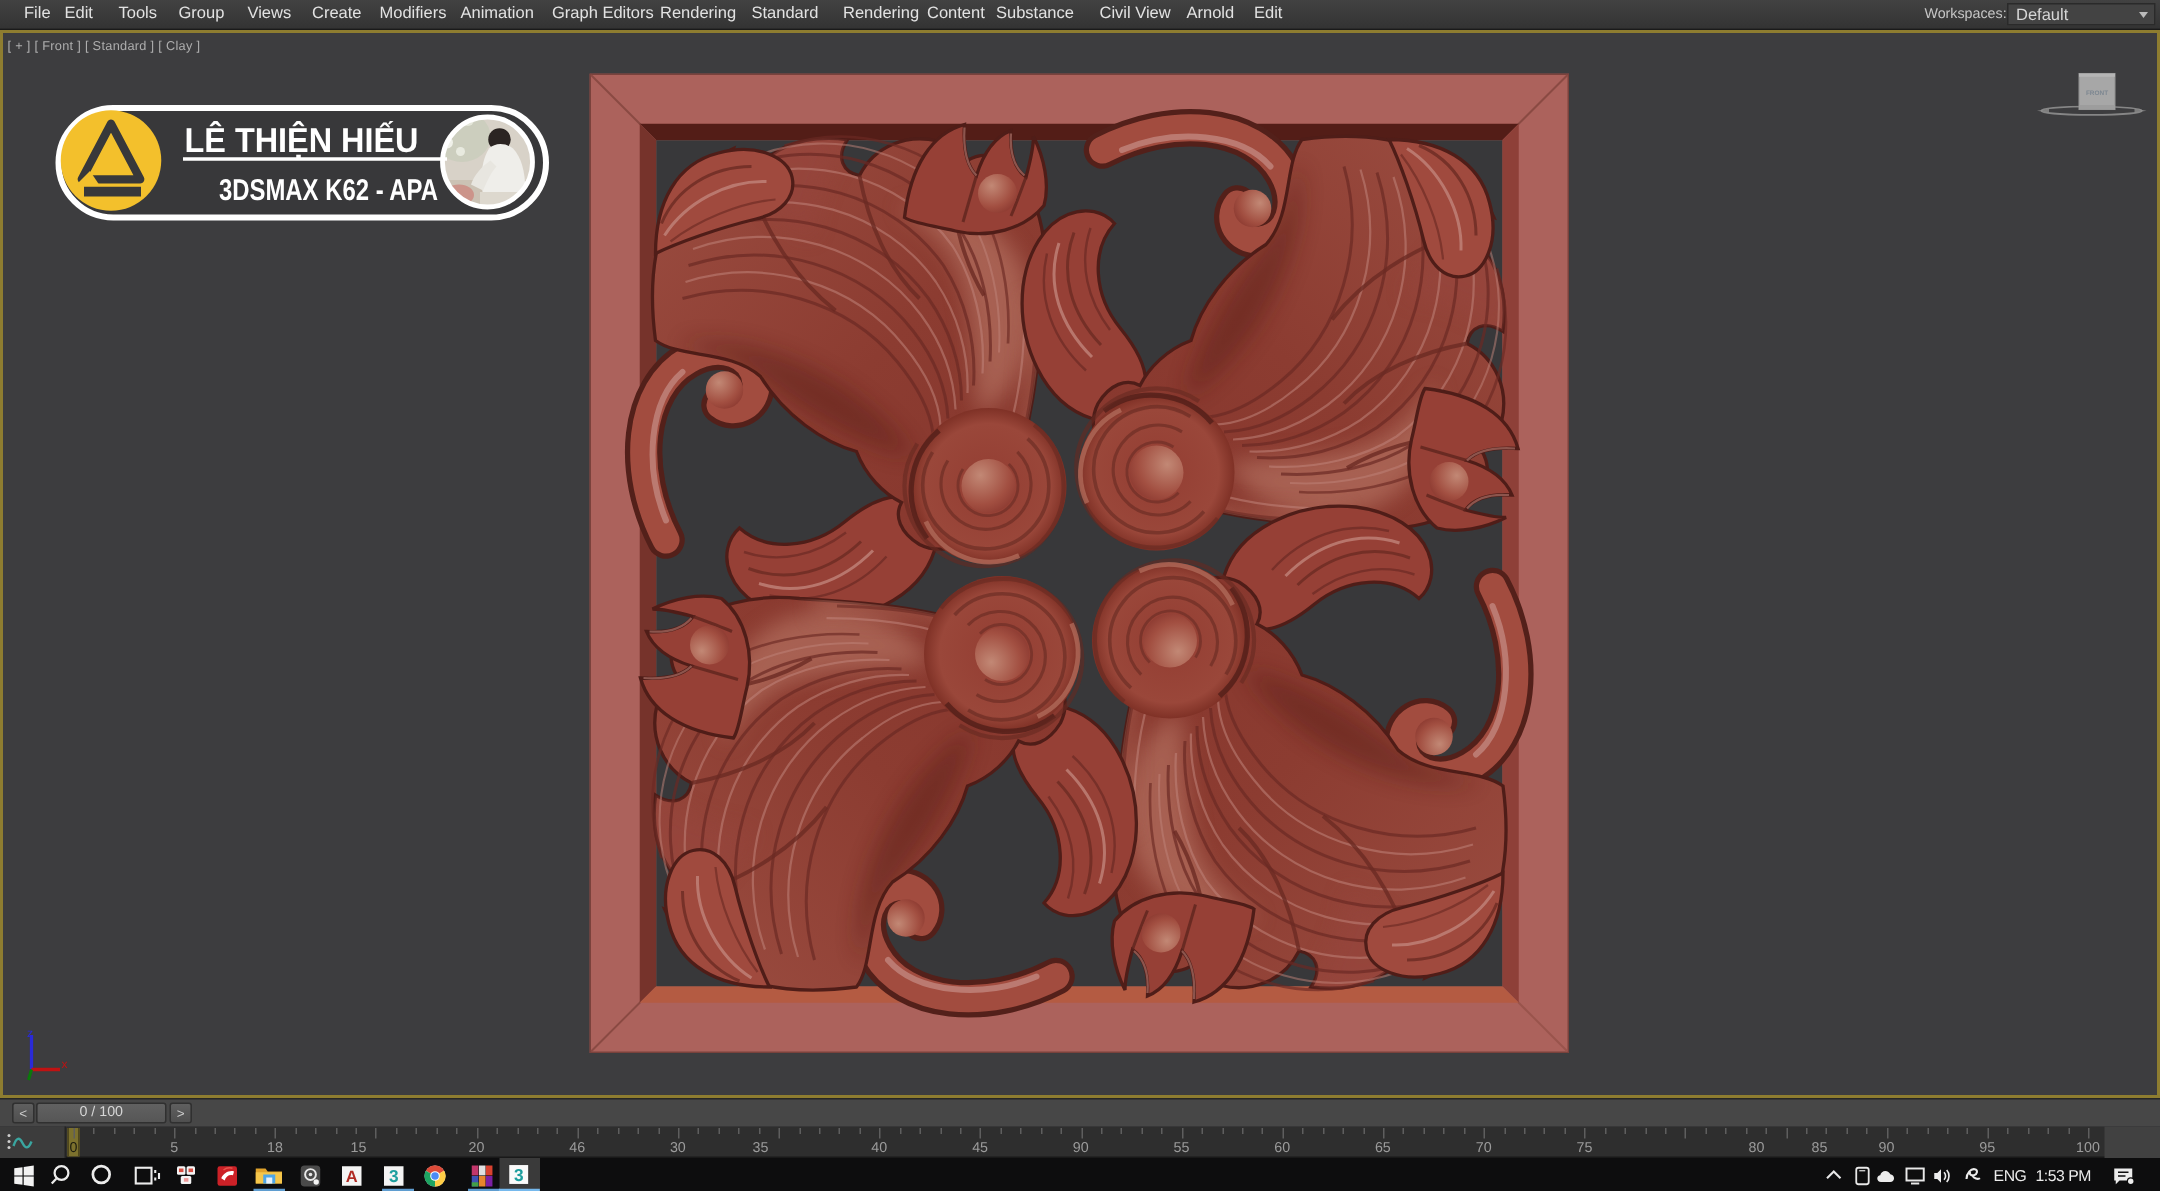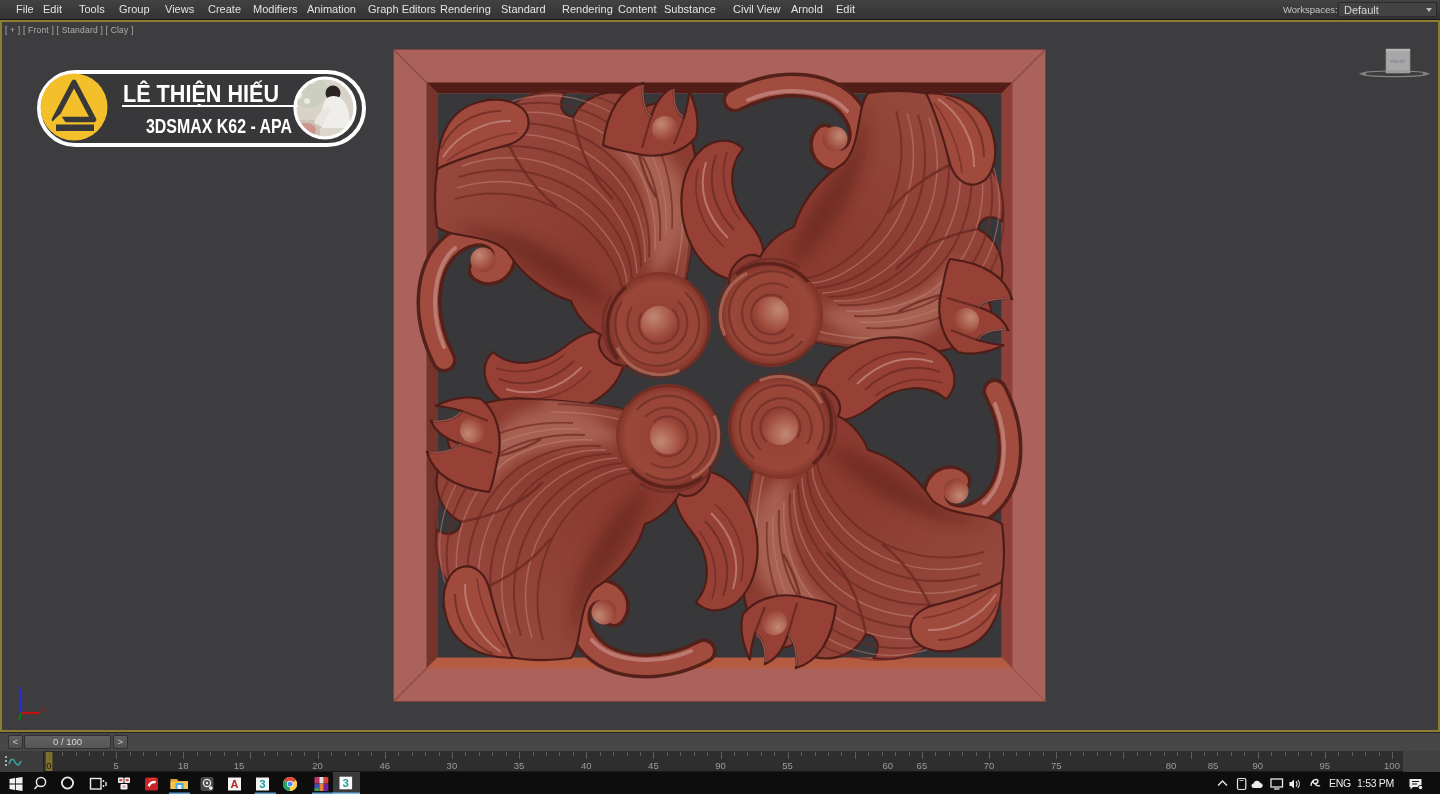--- a/index.html
+++ b/index.html
@@ -304,21 +304,21 @@
     <div class="tick" style="left:411.6px;height:4px;"></div>
     <div class="tick" style="left:425.0px;height:4px;"></div>
     <div class="tick" style="left:438.5px;height:4px;"></div>
     <div class="tick" style="left:451.9px;height:7px;"></div>
     <div class="tnum" style="left:451.9px;">30</div>
     <div class="tick" style="left:465.3px;height:4px;"></div>
     <div class="tick" style="left:478.8px;height:4px;"></div>
     <div class="tick" style="left:492.2px;height:4px;"></div>
     <div class="tick" style="left:505.6px;height:4px;"></div>
     <div class="tick" style="left:519.0px;height:7px;"></div>
-    <div class="tnum" style="left:519.0px;">35</div>
+    <div class="tnum" style="left:507px;">35</div>
     <div class="tick" style="left:532.5px;height:4px;"></div>
     <div class="tick" style="left:545.9px;height:4px;"></div>
     <div class="tick" style="left:559.3px;height:4px;"></div>
     <div class="tick" style="left:572.8px;height:4px;"></div>
     <div class="tick" style="left:586.2px;height:7px;"></div>
     <div class="tnum" style="left:586.2px;">40</div>
     <div class="tick" style="left:599.6px;height:4px;"></div>
     <div class="tick" style="left:613.1px;height:4px;"></div>
     <div class="tick" style="left:626.5px;height:4px;"></div>
     <div class="tick" style="left:639.9px;height:4px;"></div>
@@ -334,21 +334,21 @@
     <div class="tick" style="left:747.4px;height:4px;"></div>
     <div class="tick" style="left:760.8px;height:4px;"></div>
     <div class="tick" style="left:774.2px;height:4px;"></div>
     <div class="tick" style="left:787.6px;height:7px;"></div>
     <div class="tnum" style="left:787.6px;">55</div>
     <div class="tick" style="left:801.1px;height:4px;"></div>
     <div class="tick" style="left:814.5px;height:4px;"></div>
     <div class="tick" style="left:827.9px;height:4px;"></div>
     <div class="tick" style="left:841.4px;height:4px;"></div>
     <div class="tick" style="left:854.8px;height:7px;"></div>
-    <div class="tnum" style="left:854.8px;margin-left:33px;">60</div>
+    <div class="tnum" style="left:854.8px;">60</div>
     <div class="tick" style="left:868.2px;height:4px;"></div>
     <div class="tick" style="left:881.7px;height:4px;"></div>
     <div class="tick" style="left:895.1px;height:4px;"></div>
     <div class="tick" style="left:908.5px;height:4px;"></div>
     <div class="tick" style="left:921.9px;height:7px;"></div>
     <div class="tnum" style="left:921.9px;">65</div>
     <div class="tick" style="left:935.4px;height:4px;"></div>
     <div class="tick" style="left:948.8px;height:4px;"></div>
     <div class="tick" style="left:962.2px;height:4px;"></div>
     <div class="tick" style="left:975.7px;height:4px;"></div>

